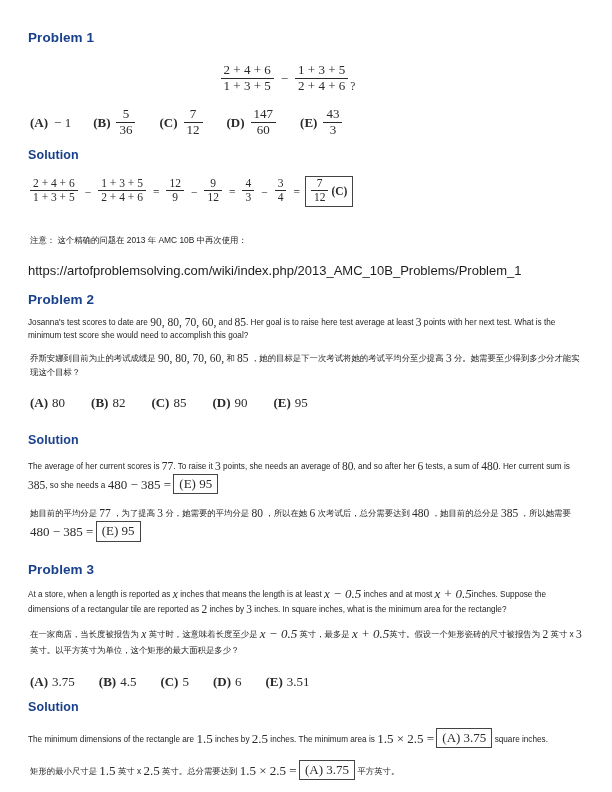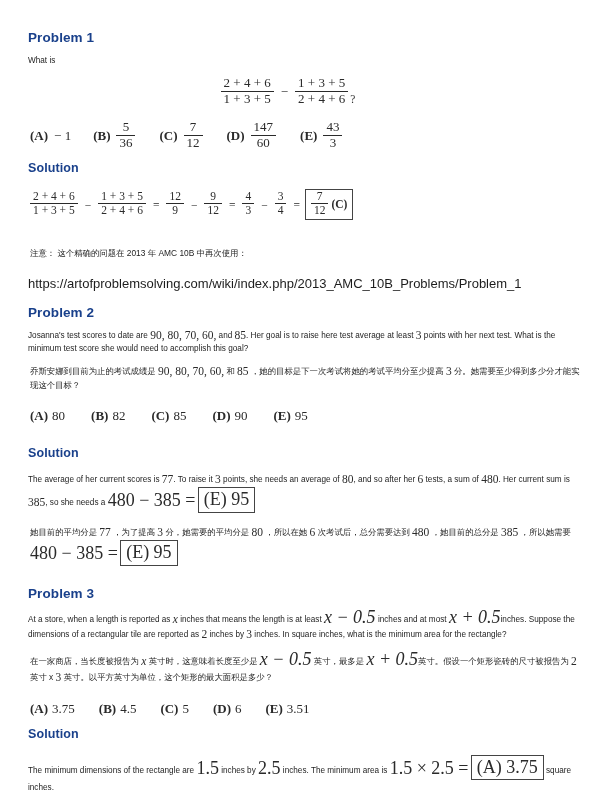--- a/index.html
+++ b/index.html
@@ -64,21 +64,21 @@
   }
 
   
   .m {
     font-family: "Liberation Serif", serif;
     font-size: 11.5px;
     color: #2a2a2a;
     vertical-align: -1px;
     white-space: nowrap;
   }
-  .m.big { font-size: 18px; }
+  .m.big { font-size: 13px; }
   .mb {
     font-family: "Liberation Serif", serif;
     font-weight: bold;
   }
 
   
   .frac {
     display: inline-block;
     vertical-align: middle;
     text-align: center;
@@ -147,21 +147,20 @@
   .spacer-14 { height: 14px; }
   .spacer-18 { height: 18px; }
 </style>
 </head>
 <body>
 
 <div class="page">
 
   <h2 class="problem-heading">Problem 1</h2>
 
-  <p class="body-text">What is</p>
 
   <div class="spacer-10"></div>
 
   <div class="display-eq" style="font-size:13px; justify-content:center; padding-right:42px;">
     <span class="frac">
       <span class="num">2 + 4 + 6</span>
       <span class="den">1 + 3 + 5</span>
     </span>
     <span class="op">−</span>
     <span class="frac">

